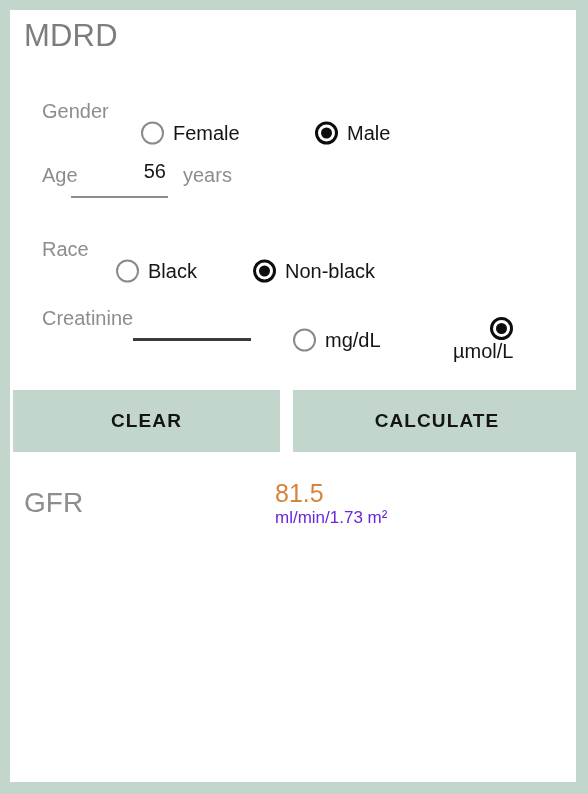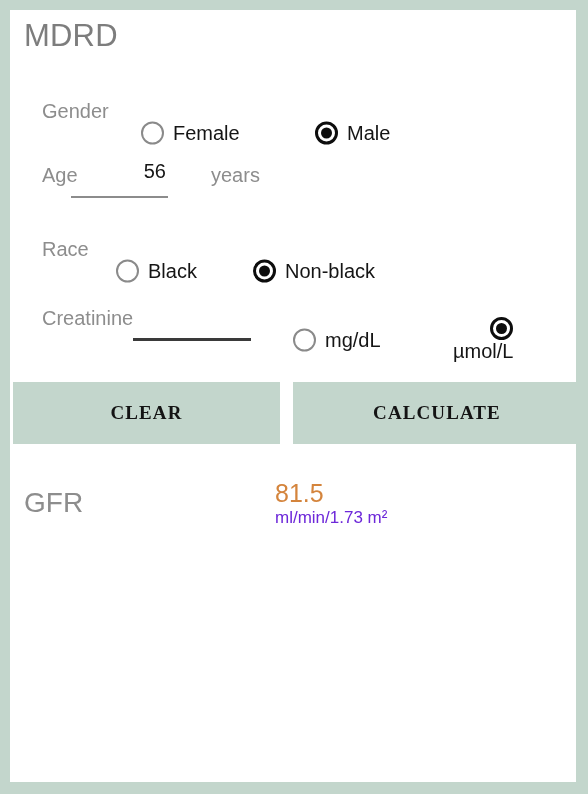--- a/index.html
+++ b/index.html
@@ -139,26 +139,26 @@
   
   .button-bar {
     position: absolute;
     left: 0;
     top: 368px;
     width: 566px;
     height: 70px;
   }
   .action-button {
     position: absolute;
-    top: 4px;
+    top: 12px;
     height: 62px;
     background: #c3d6cc;
     border: none;
     color: #141414;
-    font-family: Liberation Serif, serif;
+    font-family: Liberation Sans, sans-serif;
     font-size: 19px;
     font-weight: bold;
     letter-spacing: 1.1px;
     cursor: pointer;
     padding: 0;
   }
   .btn-clear     { left: 3px;   width: 267px; }
   .btn-calculate { left: 283px; width: 288px; }
 
   
@@ -224,21 +224,21 @@
   </div>
 
   <div class="form-row row-age">
     <span class="field-label" style="left:14px;">Age</span>
 
     <span class="input-wrap" style="left:61px; width:97px;">
       <span class="input-value">56</span>
       <span class="input-underline"></span>
     </span>
 
-    <span class="unit-suffix" style="left:173px;margin-left:28px;">years</span>
+    <span class="unit-suffix" style="left:173px;">years</span>
   </div>
 
   <div class="form-row row-race">
     <span class="field-label" style="left:14px;">Race</span>
 
     <label class="radio-option" style="left:106px;">
       <span class="radio-mark">
         
       </span>
       <span class="radio-text">Black</span>

